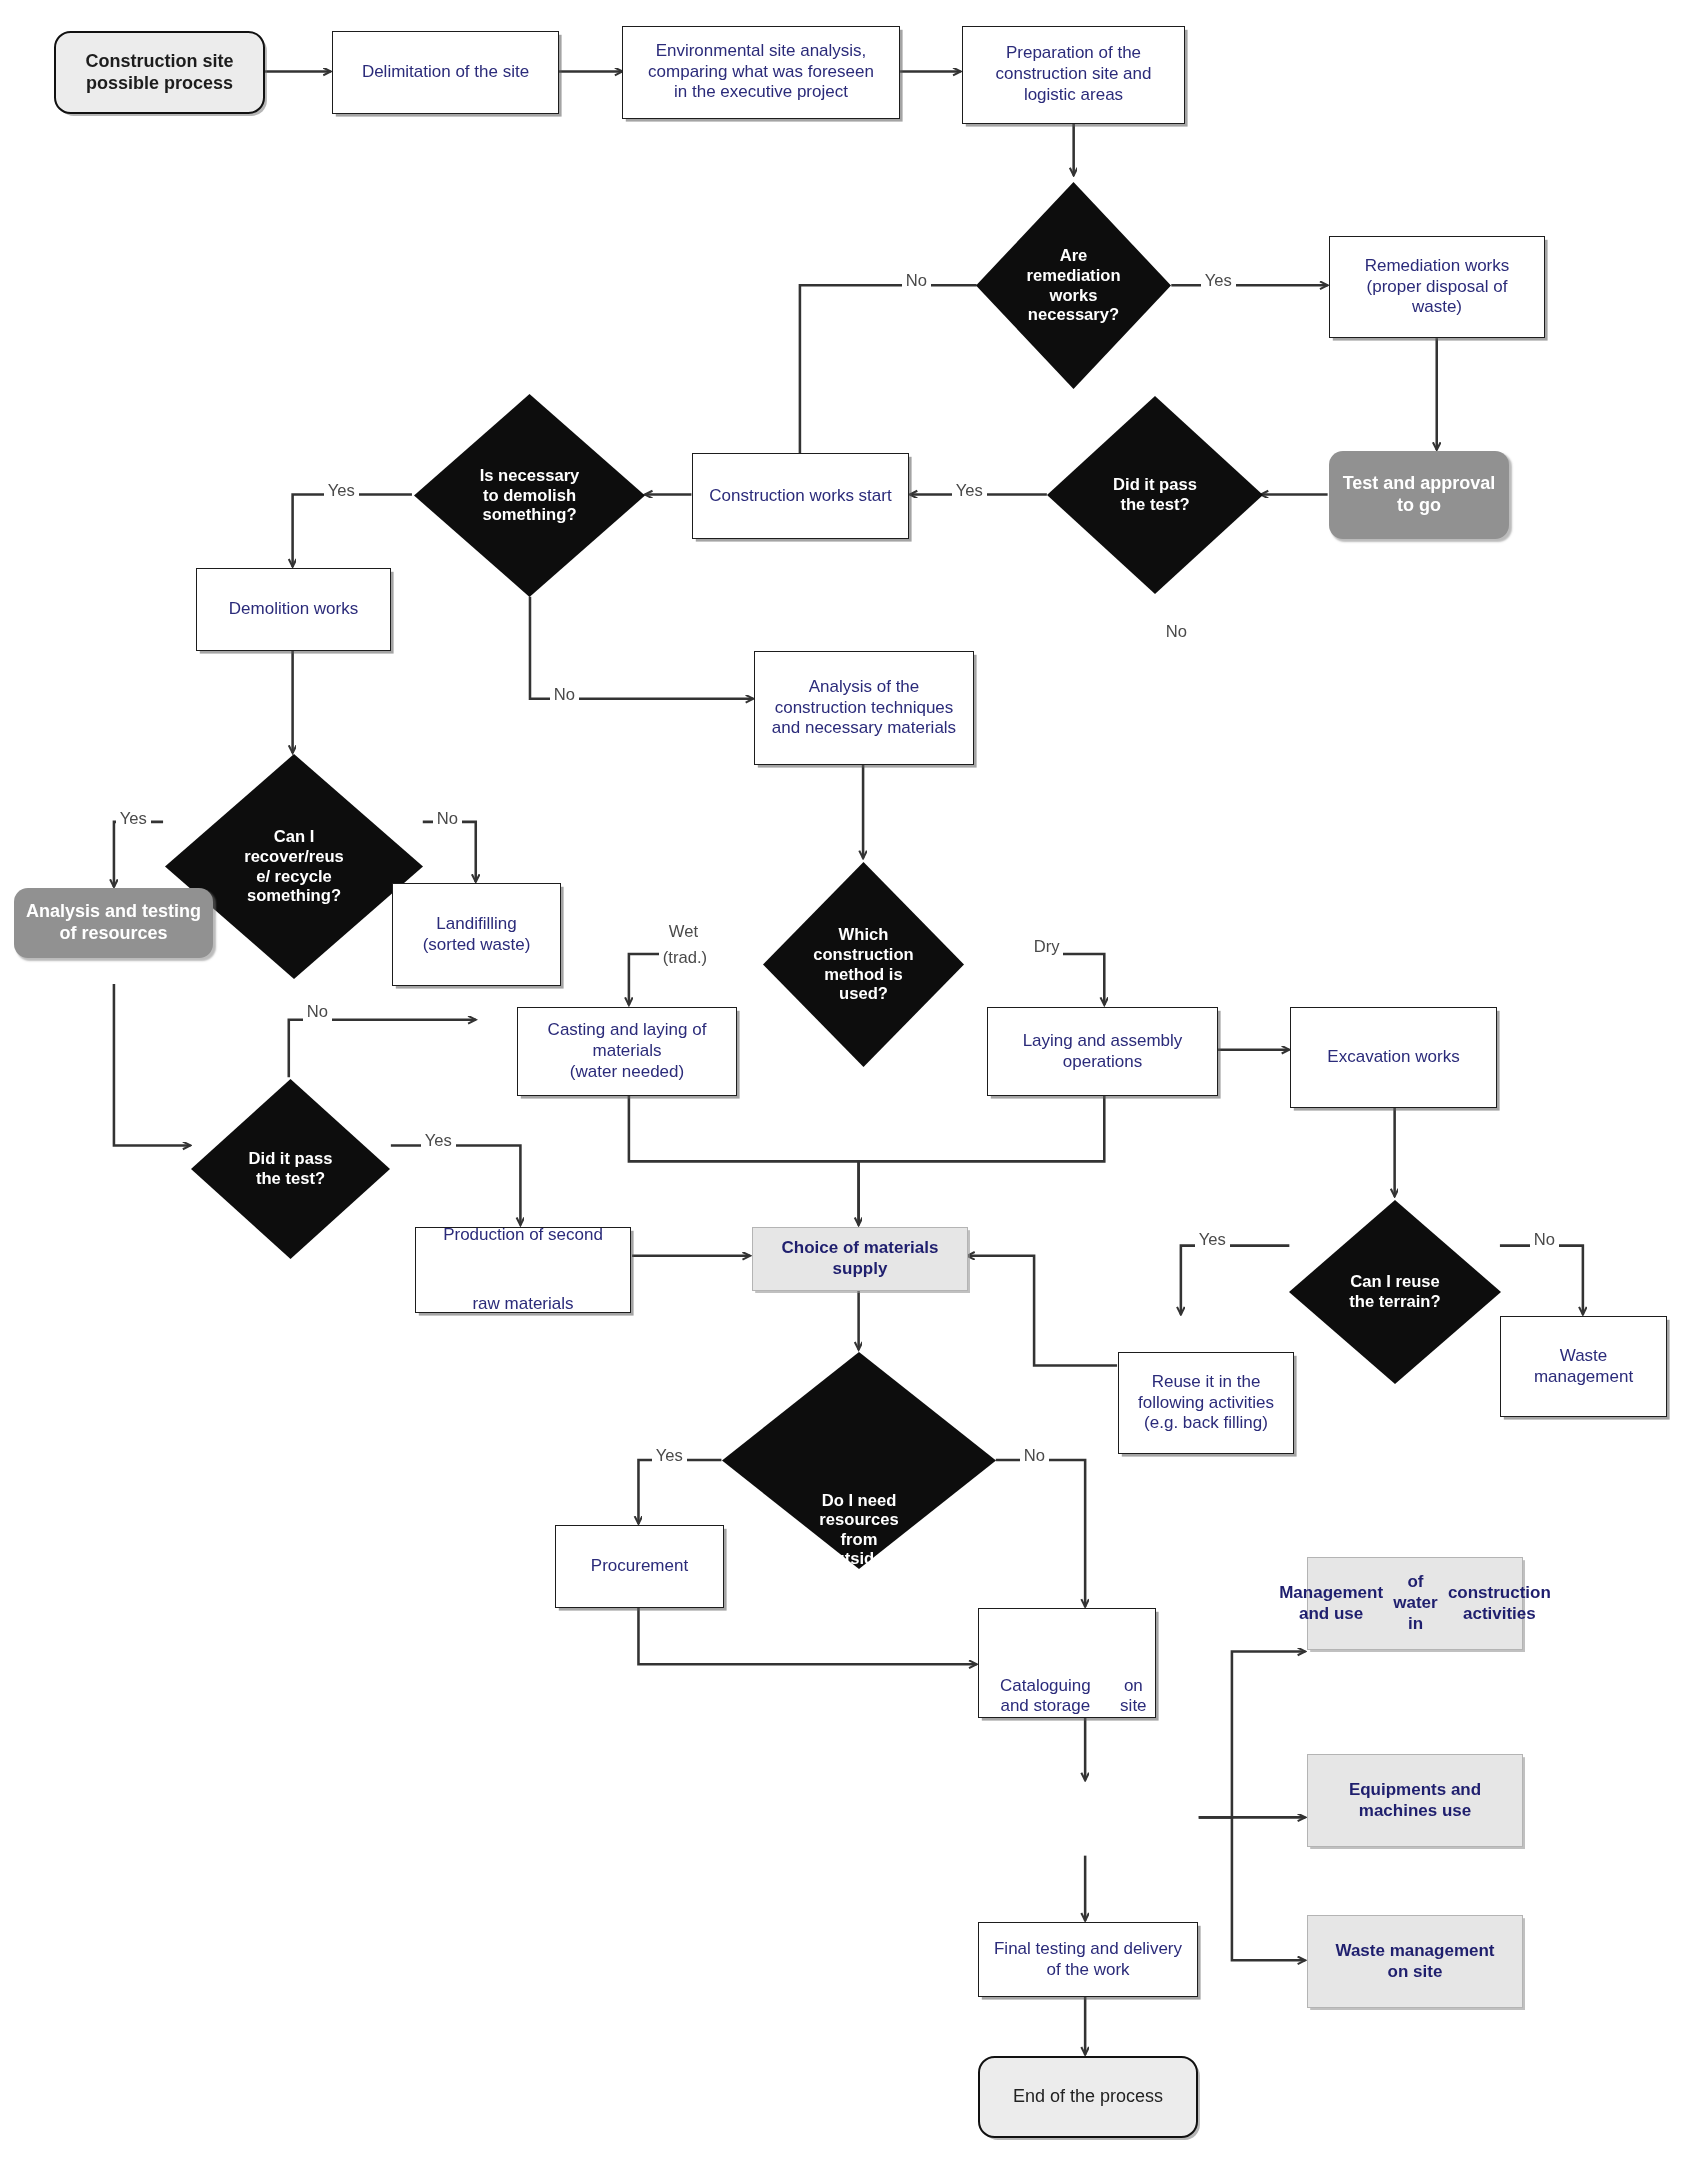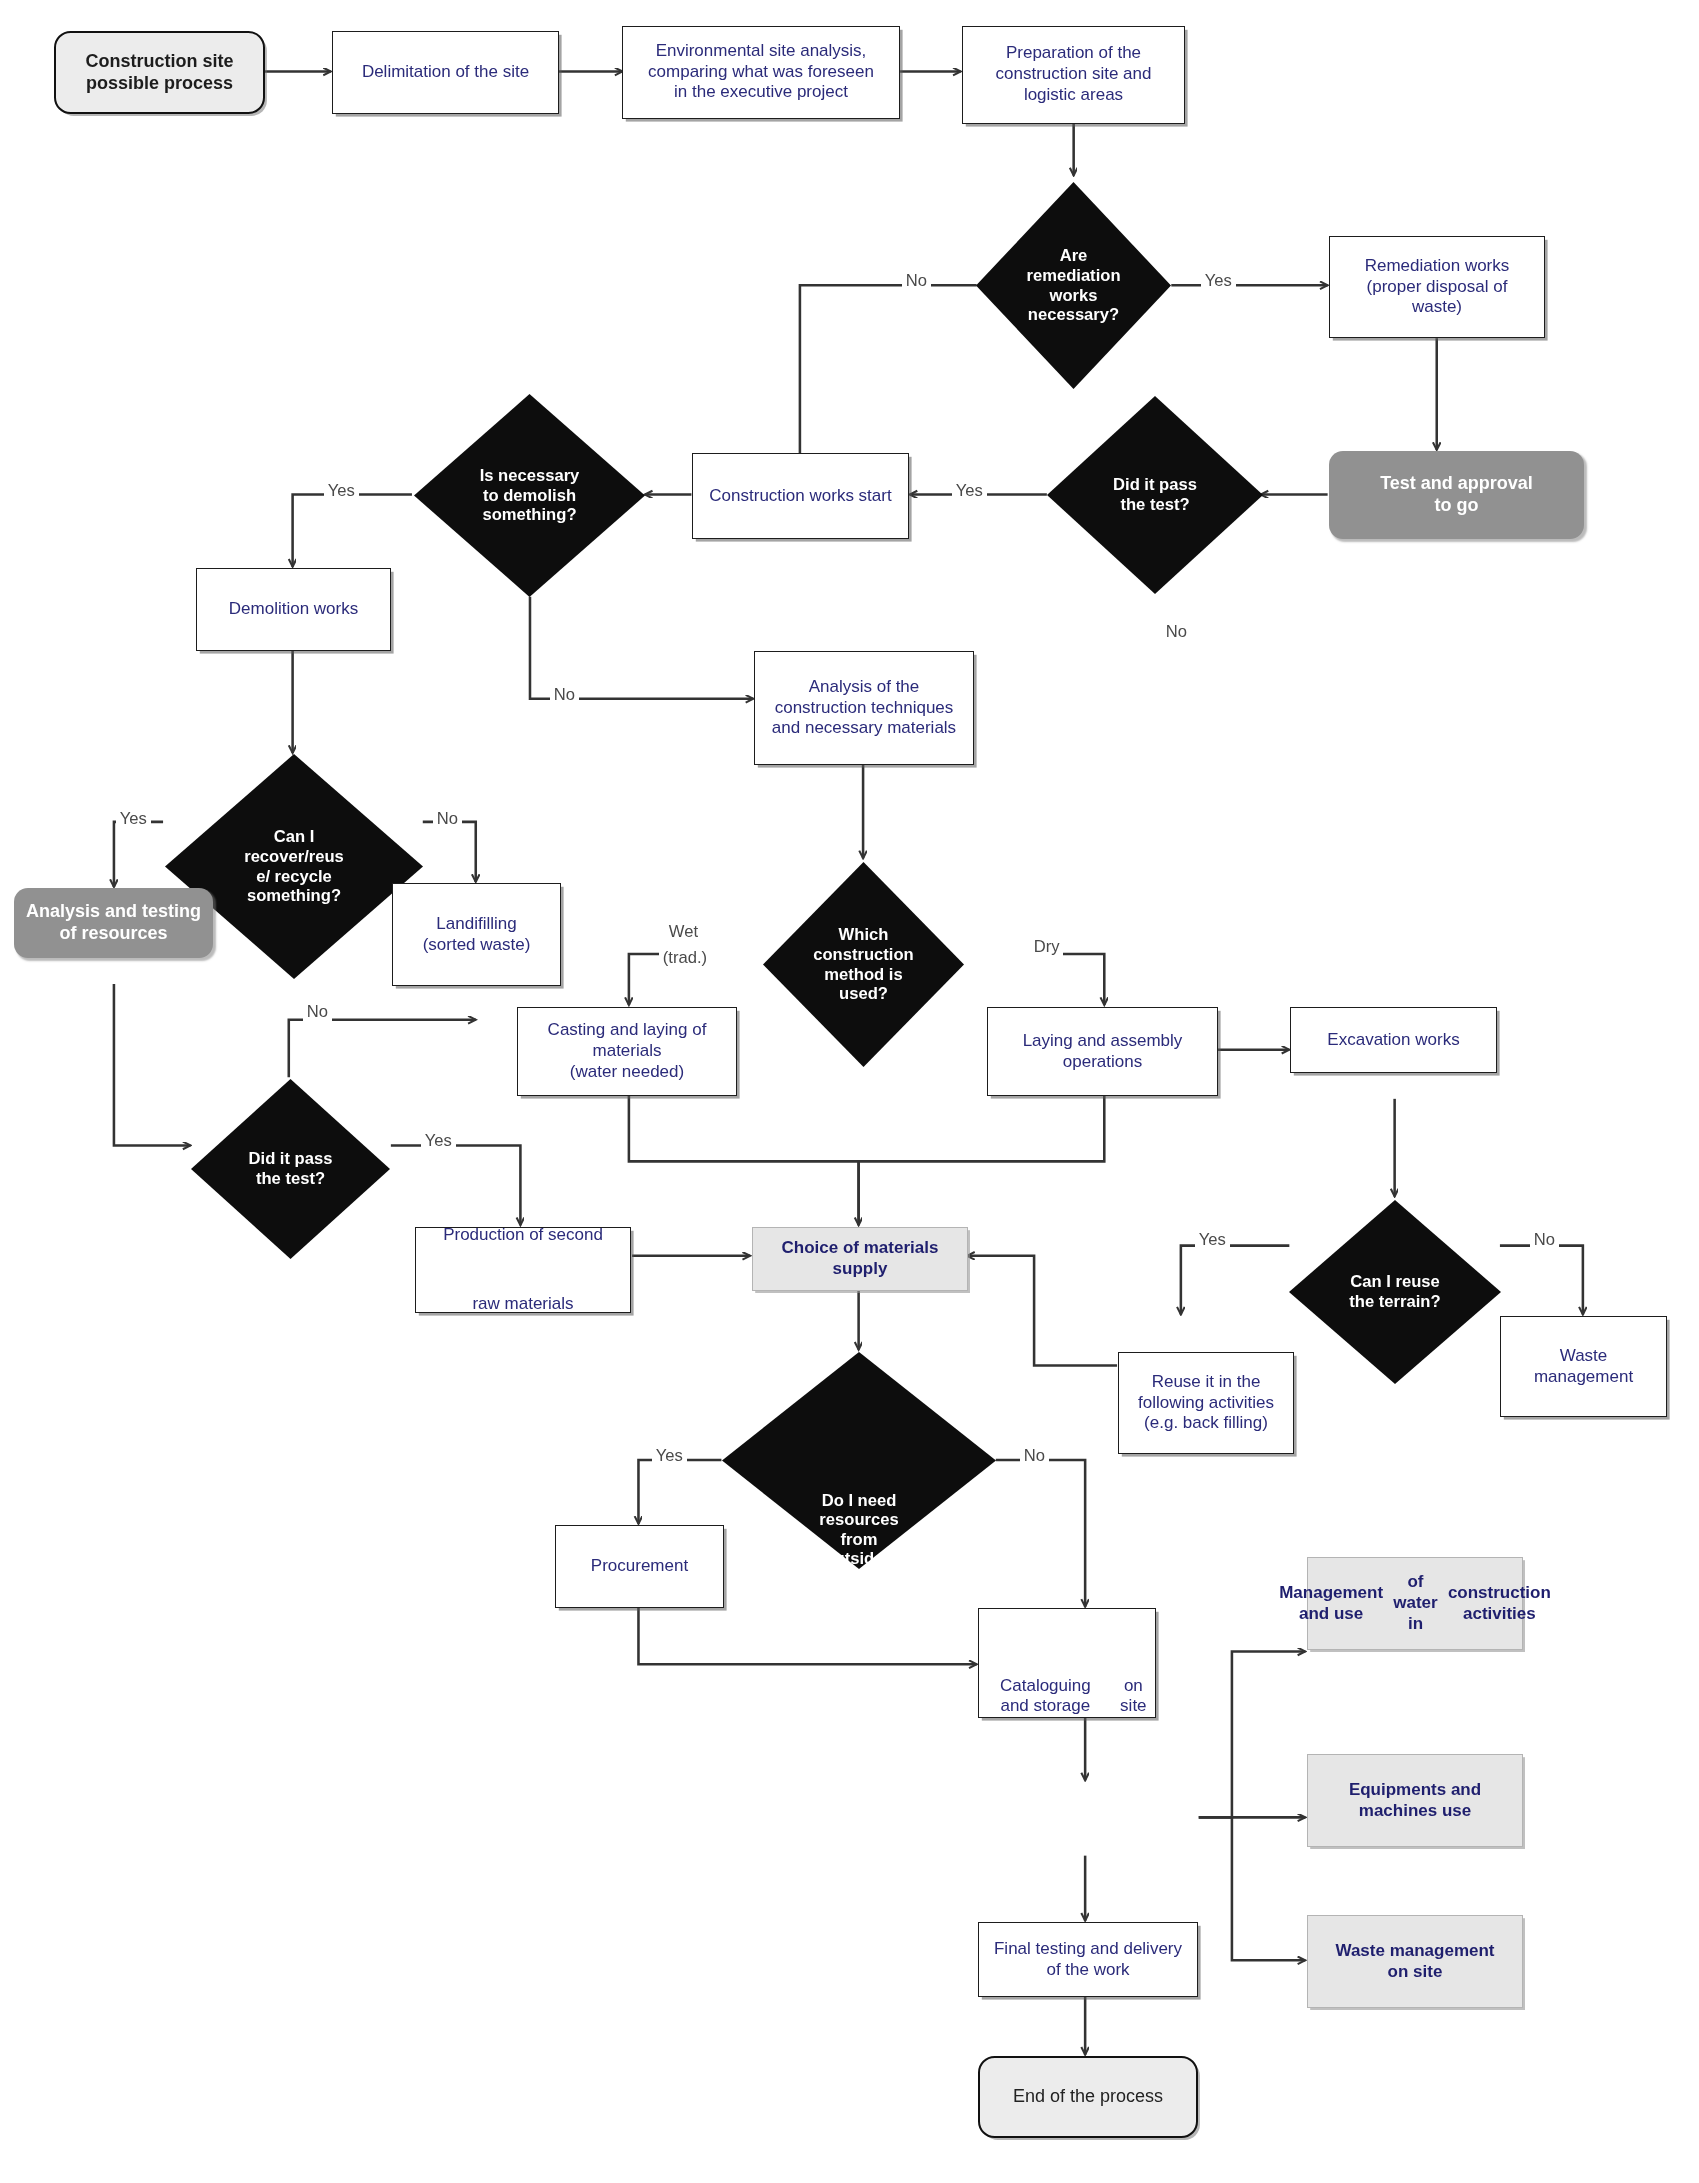--- a/index.html
+++ b/index.html
@@ -185,21 +185,21 @@
       <span>necessary?</span>
     </div>
   </div>
 
   <div class="node proc" style="left:1329px;top:236px;width:216px;height:102px;flex-direction:column;">
     <span>Remediation works</span>
     <span>(proper disposal of</span>
     <span>waste)</span>
   </div>
 
-  <div class="node proc-darkgrey" style="left:1329px;top:451px;width:255px;height:88px;flex-direction:column;">
+  <div class="node proc-darkgrey" style="left:1329px;top:451px;width:180px;height:88px;flex-direction:column;">
     <span>Test and approval</span>
     <span>to go</span>
   </div>
 
   <div class="dec" style="left:1047px;top:396px;width:216px;height:198px;">
     <div class="dshape"></div>
     <div class="dlabel" style="flex-direction:column;">
       <span>Did it pass</span>
       <span>the test?</span>
     </div>
@@ -275,21 +275,21 @@
     <span>Casting and laying of</span>
     <span>materials</span>
     <span>(water needed)</span>
   </div>
 
   <div class="node proc" style="left:987px;top:1007px;width:231px;height:89px;flex-direction:column;">
     <span>Laying and assembly</span>
     <span>operations</span>
   </div>
 
-  <div class="node proc" style="left:1290px;top:1007px;width:207px;height:66px;text-align:right;">
+  <div class="node proc" style="left:1290px;top:1007px;width:207px;height:101px;text-align:right;">
     <span>Excavation works</span>
   </div>
 
   <div class="dec" style="left:1289px;top:1200px;width:212px;height:184px;">
     <div class="dshape"></div>
     <div class="dlabel" style="flex-direction:column;">
       <span>Can I reuse</span>
       <span>the terrain?</span>
     </div>
   </div>

